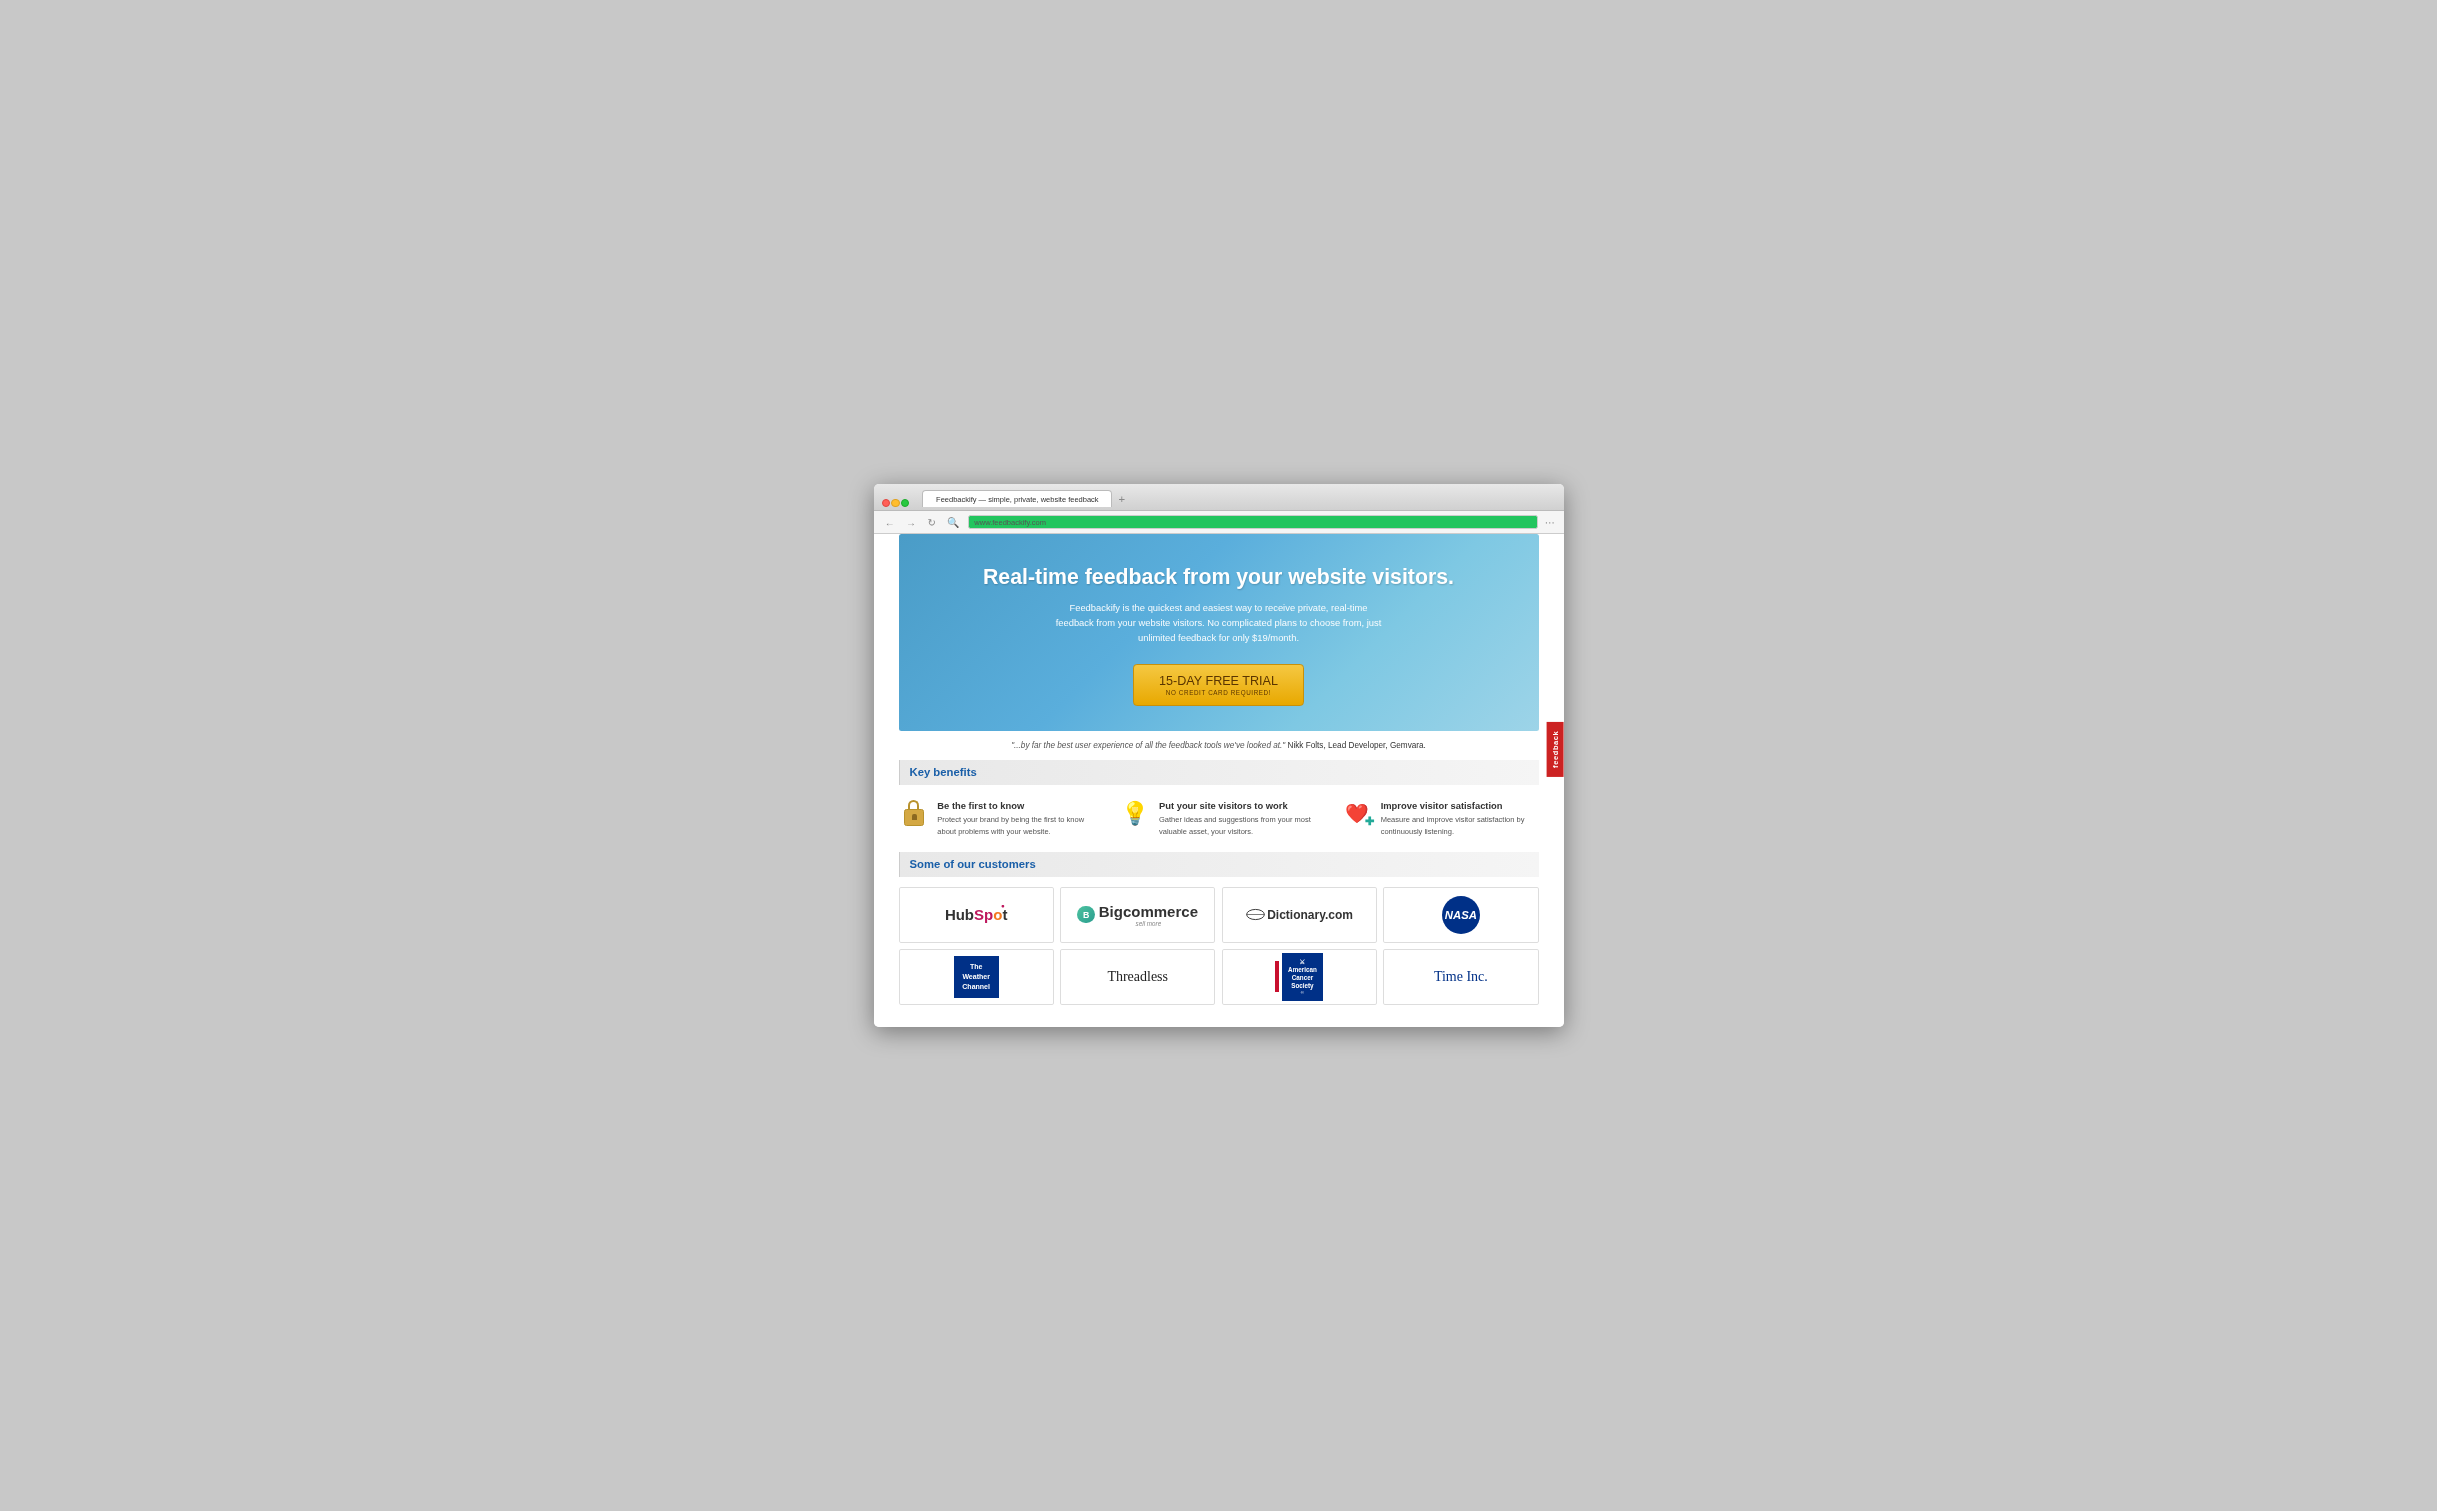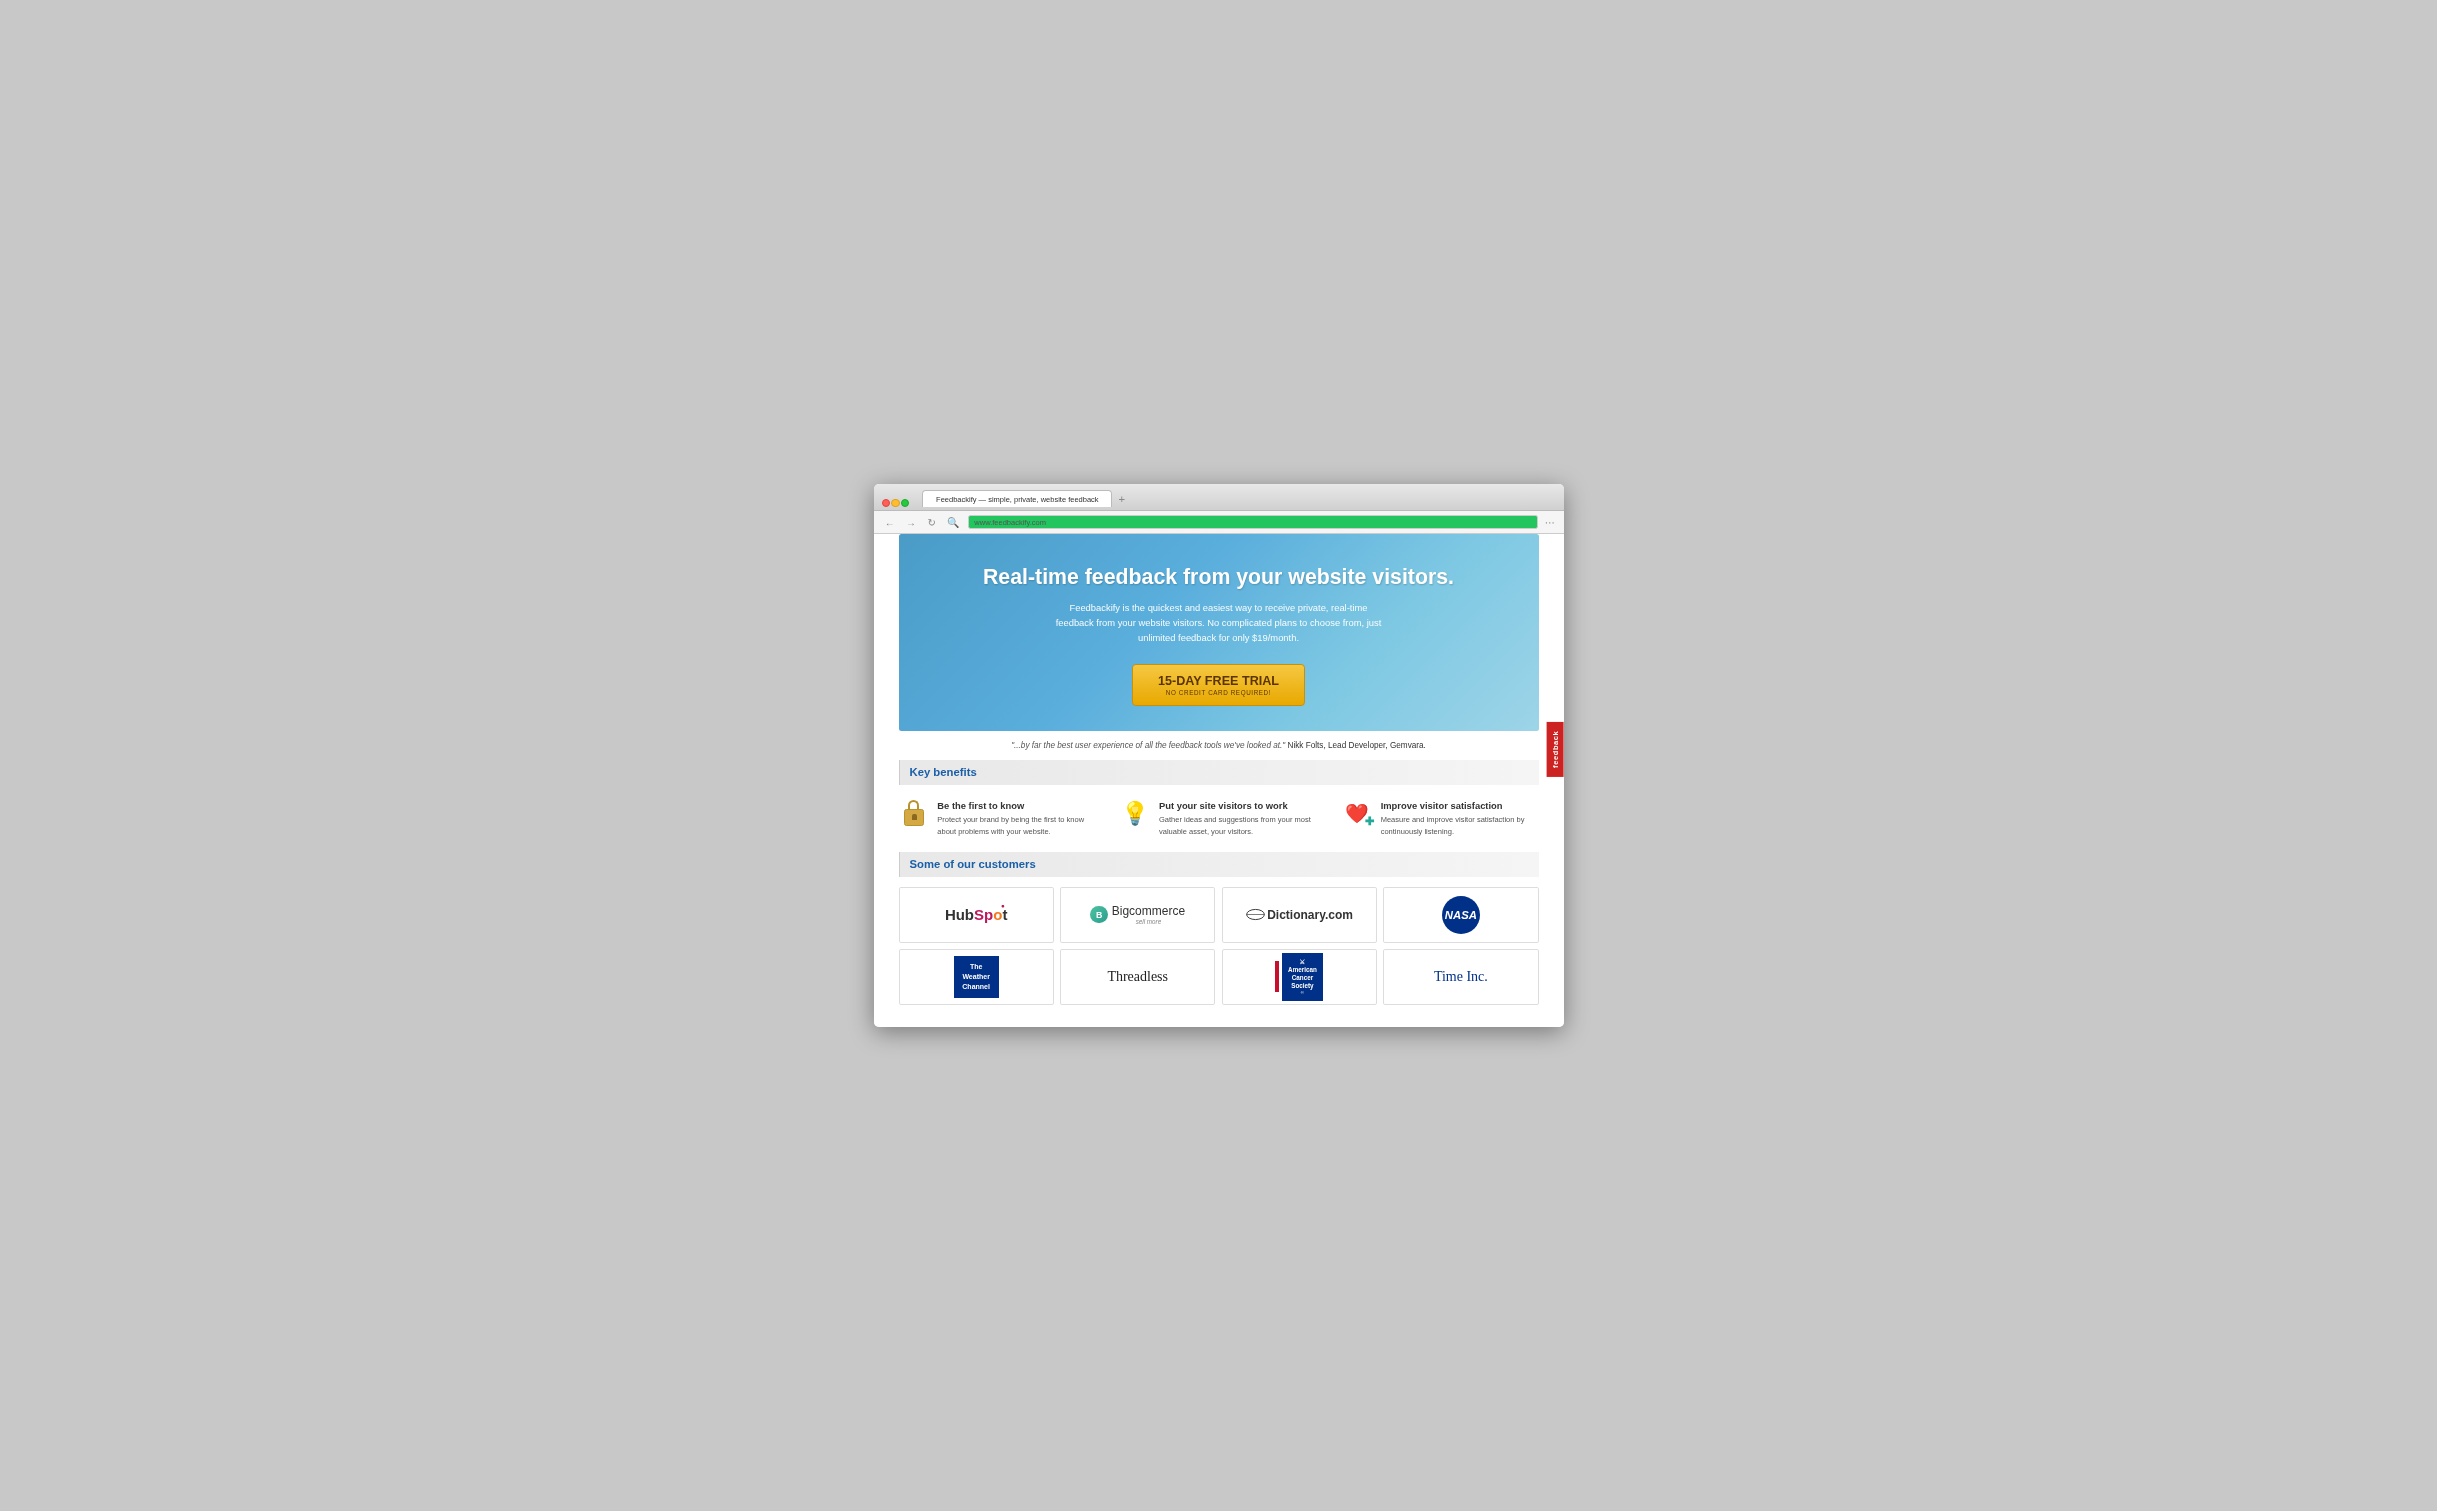--- a/index.html
+++ b/index.html
@@ -145,21 +145,21 @@
       background: linear-gradient(to bottom, #f5c842, #e8a800);
       border: 1.3px solid #c8900a;
       border-radius: 3.8px;
       padding: 8.8px 25px;
       cursor: pointer;
       display: inline-block;
     }
 
     .cta-main {
       font-size: 12.6px;
-      font-weight: bold;
+      font-weight: normal;
       color: #5a3500;
       display: block;
     }
 
     .cta-sub {
       font-size: 6.3px;
       color: #5a3500;
       letter-spacing: 0.6px;
       display: block;
       margin-top: 1.3px;
@@ -417,21 +417,21 @@
           <div class="logo-hubspot">
             Hub<span>Sp</span><span style="color:#f47920;display:inline-block;position:relative;">o<span style="position:absolute;top:-3.8px;right:-2.5px;font-size:6.3px;">●</span></span>t
           </div>
         </div>
 
         <div class="customer-card">
           <div style="text-align:center;">
             <div style="display:flex;align-items:center;gap:3.8px;">
               <div style="width:17.6px;height:17.6px;background:linear-gradient(135deg,#4ec3a0,#2a9d8f);border-radius:50%;display:flex;align-items:center;justify-content:center;color:white;font-weight:bold;font-size:8.8px;">B</div>
               <div>
-                <div style="font-size:12px;font-weight:normal;color:#333;">Bigcommerce</div>
+                <div style="font-size:15px;font-weight:bold;color:#333;">Bigcommerce</div>
                 <div style="font-size:6.3px;color:#888;font-style:italic;">sell more</div>
               </div>
             </div>
           </div>
         </div>
 
         <div class="customer-card">
           <div style="display:flex;align-items:center;gap:2.5px;">
             <svg width="19" height="19" viewBox="0 0 30 30">
               <ellipse cx="15" cy="15" rx="14" ry="8" fill="none" stroke="#333" stroke-width="1.5"></ellipse>

